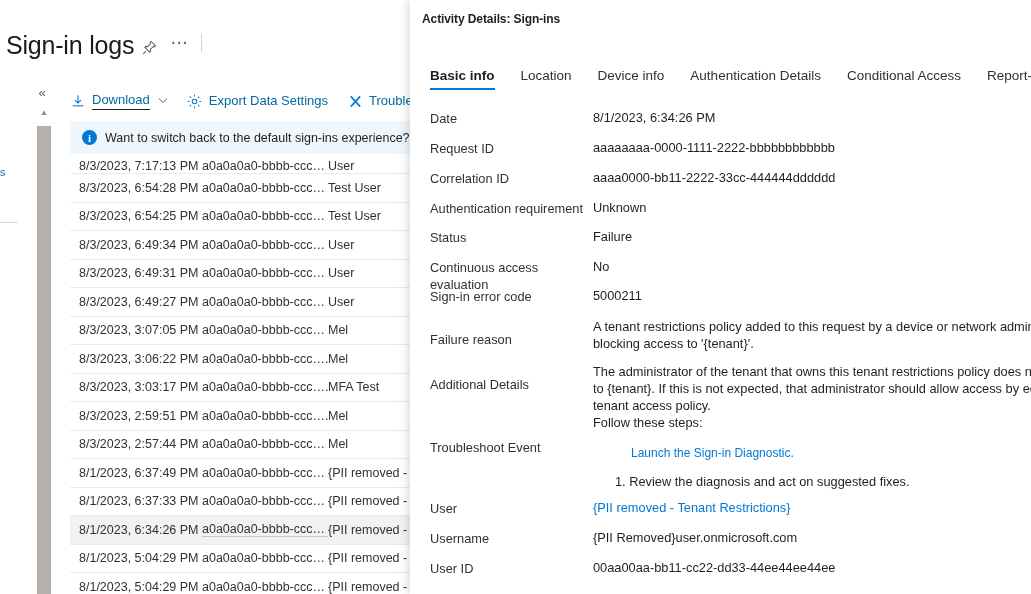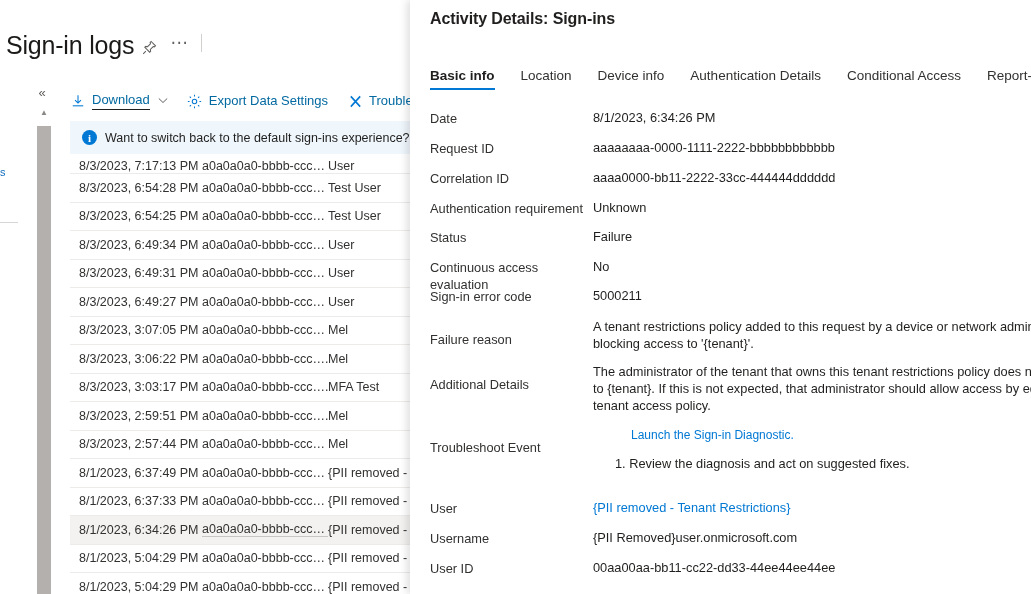--- a/index.html
+++ b/index.html
@@ -128,22 +128,22 @@
   .log-row.selected .c-id { border-bottom:1px solid #c8c6c4; }
 
   
   #details-panel {
     position:absolute; left: 410px; top:0; width: 621px; height: 594px;
     background:#ffffff;
     box-shadow: -3px 0 8px rgba(0,0,0,0.13);
     overflow:hidden;
   }
   #details-title {
-    position:absolute; left: 20px; top: 6px;
-    font-size: 16px; font-weight: 600; color:#201f1e;
+    position:absolute; left: 12px; top: 6px;
+    font-size: 12px; font-weight: 600; color:#201f1e;
     letter-spacing:-0.1px; line-height: 26px; white-space:nowrap;
   }
   #tabs {
     position:absolute; left: 20px; top: 68px;
     display:flex; align-items:flex-end; gap: 0px; white-space:nowrap;
   }
   .tab {
     font-size: 13.5px; color:#323130; cursor:pointer;
     padding: 0 0 7px 0; margin-right: 26px; position:relative;
   }
@@ -413,20 +413,21 @@
       </div>
 
       <div class="field f-additional">
         <div class="field-label">Additional Details</div>
         <div class="field-value wrap">The administrator of the tenant that owns this tenant restrictions policy does not allow access to {tenant}. If this is not expected, that administrator should allow access by editing their cross tenant access policy.</div>
       </div>
 
       <div class="field f-troubleshoot">
         <div class="field-label">Troubleshoot Event</div>
         <div class="ts-body">
+          <div class="ts-intro">Follow these steps:</div>
           <div class="ts-link">Launch the Sign-in Diagnostic.</div>
           <div class="ts-step">1. Review the diagnosis and act on suggested fixes.</div>
         </div>
       </div>
 
       <div class="field f-user">
         <div class="field-label">User</div>
         <div class="field-value link">{PII removed - Tenant Restrictions}</div>
       </div>
 

